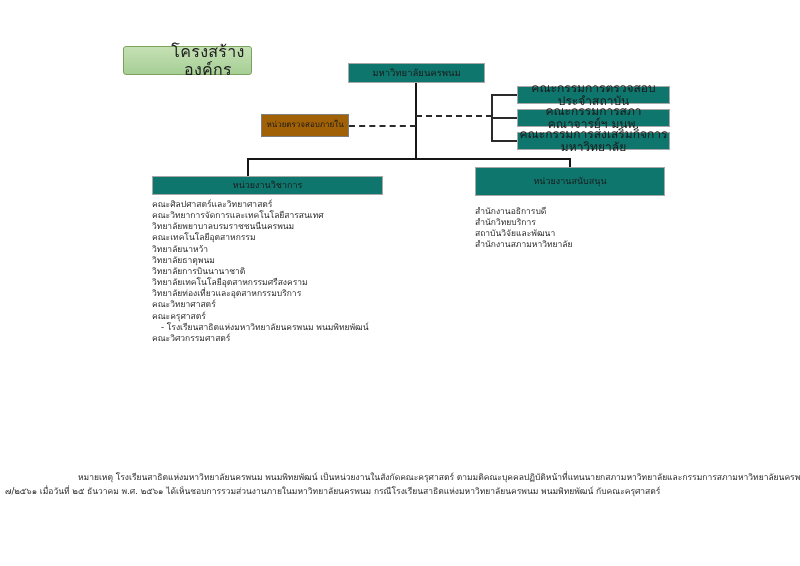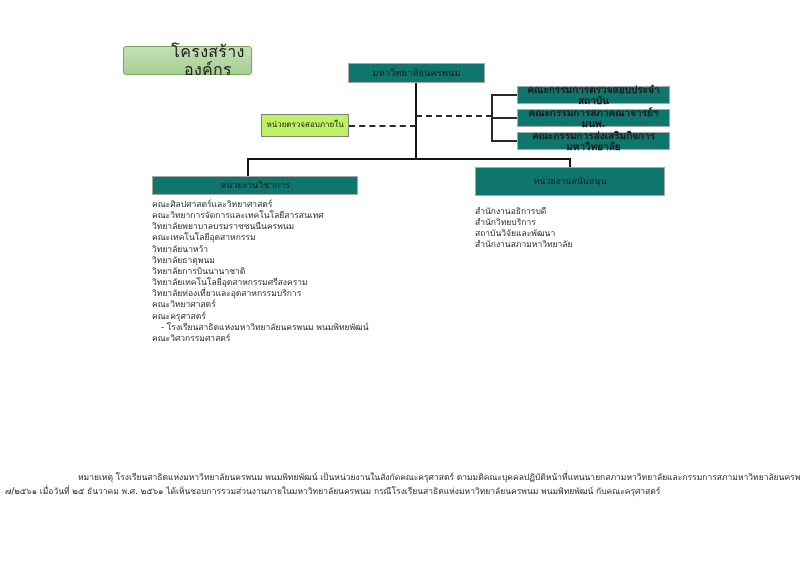--- a/index.html
+++ b/index.html
@@ -10,23 +10,23 @@
   }
   .box{position:absolute;display:flex;align-items:center;justify-content:center;
        text-align:center;box-sizing:border-box;line-height:1.1;}
   .gray{background:#0f766e;border:1px solid #a8a8a8;}
   .title-box{
     background:linear-gradient(#c5e0b4,#a6cf95);
     border:1px solid #7ba35e;border-radius:3px;
     font-size:16px;color:#202020;letter-spacing:.3px;
   }
   .root-box{font-size:9.5px;}
-  .committee{font-size:10px;font-weight:bold;}
+  .committee{font-size:12px;}
   .header-box{font-size:9px;}
-  .audit-box{background:#bef264;border:1px solid #7f7f7f;font-size:8px;}
+  .audit-box{background:#a16207;border:1px solid #7f7f7f;font-size:8px;}
   .hline,.vline{position:absolute;background:#161616;}
   .hline{height:2px;}
   .vline{width:2px;}
   .thin{background:#2a2a2a;}
   .dash{position:absolute;height:0;border-top:2px dashed #2a2a2a;}
   .org-list{position:absolute;margin:0;padding:0;list-style:none;
             font-size:8.5px;color:#262626;}
   .org-list li{line-height:11.15px;white-space:nowrap;}
   .org-list li.indent{padding-left:9px;}
   .footer-line{position:absolute;font-size:8.5px;color:#262626;white-space:nowrap;}
@@ -52,21 +52,21 @@
   <div class="hline thin" style="left:492px;top:94px;width:25px;"></div>
   <div class="hline thin" style="left:492px;top:117px;width:25px;"></div>
   <div class="hline thin" style="left:492px;top:140px;width:25px;"></div>
 
   <div class="box audit-box" style="left:261px;top:114px;width:88px;height:23px;">หน่วยตรวจสอบภายใน</div>
 
   <div class="box gray committee" style="left:517px;top:86px;width:153px;height:18px;">คณะกรรมการตรวจสอบประจำสถาบัน</div>
   <div class="box gray committee" style="left:517px;top:109px;width:153px;height:18px;">คณะกรรมการสภาคณาจารย์ฯ มนพ.</div>
   <div class="box gray committee" style="left:517px;top:132px;width:153px;height:18px;">คณะกรรมการส่งเสริมกิจการมหาวิทยาลัย</div>
 
-  <div class="box gray header-box" style="left:152px;top:176px;width:206px;height:19px;">หน่วยงานวิชาการ</div>
+  <div class="box gray header-box" style="left:152px;top:176px;width:231px;height:19px;">หน่วยงานวิชาการ</div>
   <div class="box gray header-box" style="left:475px;top:167px;width:190px;height:29px;font-family:Liberation Serif, serif;">หน่วยงานสนับสนุน</div>
 
   <ul class="org-list" style="left:152px;top:199px;">
     <li>คณะศิลปศาสตร์และวิทยาศาสตร์</li>
     <li>คณะวิทยาการจัดการและเทคโนโลยีสารสนเทศ</li>
     <li>วิทยาลัยพยาบาลบรมราชชนนีนครพนม</li>
     <li>คณะเทคโนโลยีอุตสาหกรรม</li>
     <li>วิทยาลัยนาหว้า</li>
     <li>วิทยาลัยธาตุพนม</li>
     <li>วิทยาลัยการบินนานาชาติ</li>

